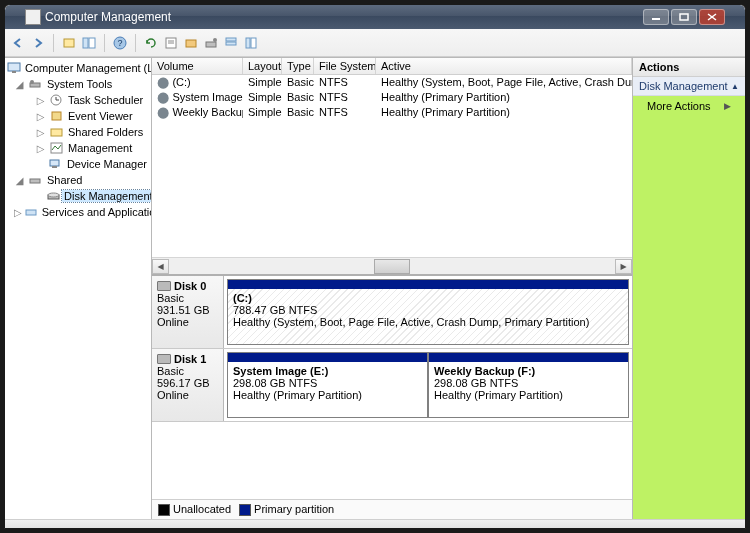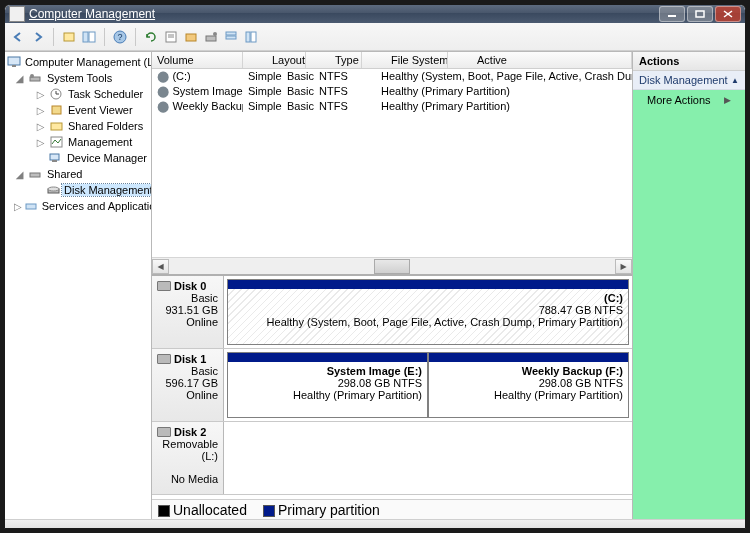--- a/index.html
+++ b/index.html
@@ -1,60 +1,60 @@
 <!DOCTYPE html>
 <html><head>
 <meta charset="utf-8">
 <style>
   * { box-sizing: border-box; }
   body { margin:0; padding:0; font-family: "Segoe UI", Tahoma, sans-serif; font-size:11px; color:#000; background:#1a1a1a; overflow:hidden; width:750px; height:533px; }
   .window { position:absolute; top:4px; left:4px; right:4px; bottom:4px; background:#fff; border:1px solid #1a1a1a; border-radius:6px 6px 0 0; overflow:hidden; display:flex; flex-direction:column; }
-  .titlebar { height:18px; background:linear-gradient(#5d6b7f,#48566b 45%,#3a495f 46%,#4b5a70); color:#fff; display:flex; align-items:center; padding:0 4px; border-top-left-radius:5px; border-top-right-radius:5px;text-decoration:underline; }
+  .titlebar { height:24px; background:linear-gradient(#5d6b7f,#48566b 45%,#3a495f 46%,#4b5a70); color:#fff; display:flex; align-items:center; padding:0 20px; border-top-left-radius:5px; border-top-right-radius:5px; }
   .titlebar .appicon { width:16px; height:16px; background:#f0f0f0; border:1px solid #888; margin-right:4px; }
   .titlebar .title { flex:1; font-size:12px; }
   .titlebar .winbtns { display:flex; gap:2px; }
   .titlebar .winbtn { width:26px; height:16px; background:rgba(200,200,200,0.35); border:1px solid rgba(255,255,255,0.4); border-radius:3px; color:#fff; display:flex; align-items:center; justify-content:center; font-family:Arial; font-size:10px; line-height:1; }
   .titlebar .winbtn.close { background:rgba(200,60,40,0.75); }
   .menubar { height:20px; background:#f5f5f5; border-bottom:1px solid #d6d6d6; display:flex; align-items:center; padding:0 4px; }
   .menubar .mitem { padding:2px 7px; cursor:default; }
   .toolbar { height:28px; background:linear-gradient(#f7f7f7,#eee); border-bottom:1px solid #cfcfcf; display:flex; align-items:center; padding:0 4px; gap:2px; }
   .toolbar .tbtn { width:18px; height:18px; display:flex; align-items:center; justify-content:center; border:1px solid transparent; }
   .toolbar .sep { width:1px; height:18px; background:#c9c9c9; margin:0 4px; }
   .content { flex:1; display:flex; min-height:0; border-top:1px solid #b8b8b8; }
   .tree { width:147px; border-right:1px solid #b8b8b8; overflow:hidden; background:#fff; padding-top:2px; }
   .tree .node { display:flex; align-items:center; padding:1px 2px; white-space:nowrap; gap:2px; }
   .tree .twist { width:11px; text-align:center; color:#808080; font-size:10px; }
   .tree .ticon { width:16px; height:14px; display:inline-flex; align-items:center; justify-content:center;}
   .tree .tlabel { padding:0 2px; }
   .tree .selected .tlabel { background:#cde8ff; outline:1px dotted #6a86a0; }
   .main { flex:1; display:flex; flex-direction:column; min-width:0; border-right:1px solid #b8b8b8; }
-  .listhdr { display:flex; background:linear-gradient(#fcfcfc,#ececec); border-bottom:1px solid #cfcfcf;gap:24px; }
+  .listhdr { display:flex; background:linear-gradient(#fcfcfc,#ececec); border-bottom:1px solid #cfcfcf; }
   .listhdr .col { border-right:1px solid #d4d4d4; padding:2px 5px; font-size:11px; white-space:nowrap; overflow:hidden; }
   .listrow { display:flex; padding:0; }
   .listrow .cell { padding:1px 5px; white-space:nowrap; overflow:hidden; font-size:11px; }
   .vollist { flex:1; min-height:0; overflow:hidden; position:relative; }
   .hscroll { height:17px; background:#f0f0f0; border-top:1px solid #d6d6d6; display:flex; align-items:center; }
   .hscroll .sbtn { width:17px; height:15px; background:linear-gradient(#f8f8f8,#e4e4e4); border:1px solid #bbb; display:flex; align-items:center; justify-content:center; font-size:8px; color:#555; }
   .hscroll .strack { flex:1; height:15px; background:#efefef; position:relative; }
   .hscroll .sthumb { position:absolute; left:46%; top:0; width:8%; height:100%; background:linear-gradient(#e8e8e8,#d0d0d0); border:1px solid #aaa; }
   .graphical { border-top:2px solid #b0b0b0; overflow:auto; height:225px; }
-  .disk { display:flex; border-bottom:1px solid #c9c9c9; align-items:stretch;text-align:right; }
+  .disk { display:flex; border-bottom:1px solid #c9c9c9; align-items:stretch; }
   .dinfo { width:72px; background:linear-gradient(#f7f7f7,#e8e8e8); border-right:1px solid #b8b8b8; padding:4px 5px; font-size:11px; }
   .dinfo .dhdr { display:flex; align-items:center; gap:3px; font-weight:bold;}
   .diskicon { width:14px; height:10px; background:#bababa; border:1px solid #777; border-radius:1px; display:inline-block; }
   .dvols { flex:1; display:flex; padding:3px; gap:0;}
   .dvol { border:1px solid #808080; background:#fff; display:flex; flex-direction:column; }
   .dvol .vtitle { height:9px; background:#001a8a;}
   .dvol .vbody { padding:3px 5px; font-size:11px; position:relative; flex:1;}
   .dvol.striped .vbody { 
     background: repeating-linear-gradient(135deg, #fff, #fff 4px, #eaeaea 4px, #eaeaea 5px);
   }
-  .legend { height:20px; border-top:1px solid #cfcfcf; background:#fafafa; display:flex; align-items:center; gap:16px; padding:0 6px; font-size:14px;}
+  .legend { height:20px; border-top:1px solid #cfcfcf; background:#fafafa; display:flex; align-items:center; gap:8px; padding:0 6px; font-size:11px;}
   .legend .sw { width:12px; height:12px; display:inline-block; border:1px solid #555; margin-right:3px; vertical-align:middle;}
-  .actions { width:112px; background:#86efac; display:flex; flex-direction:column; }
+  .actions { width:112px; background:#bef264; display:flex; flex-direction:column; }
   .actions .ahdr { background:linear-gradient(#f7f7f7,#e6e6e6); border-bottom:1px solid #cfcfcf; padding:3px 6px; font-weight:bold; font-size:11px; }
   .actions .asec { background:#e9eef7; padding:3px 6px; border-bottom:1px solid #d6dbe5; color:#1f3b6c; display:flex; justify-content:space-between; align-items:center;}
   .actions .aitem { padding:4px 14px; display:flex; justify-content:space-between; align-items:center;}
   .statusbar { height:9px; background:linear-gradient(#f0f0f0,#e4e4e4); border-top:1px solid #cfcfcf; }
   svg { display:block; }
 </style>
 </head>
 <body>
 
 <div class="window">
@@ -336,32 +336,20 @@
               <div class="vtitle"></div>
               <div class="vbody">
                 <b>Weekly Backup  (F:)</b><br>
                 <span>298.08 GB NTFS</span><br>
                 <span>Healthy (Primary Partition)</span>
               </div>
             </div>
           </div>
         </div>
 
-        <div class="disk" style="height:73px">
-          <div class="dinfo">
-            <div class="dhdr">
-                <span class="diskicon"></span>
-                <span>Disk 2</span>
-              </div>
-            <div>Removable (L:)</div>
-            <div style="height:11px"></div>
-            <div>No Media</div>
-          </div>
-          <div class="dvols"></div>
-        </div>
       </div>
 
       <div class="legend">
         <span><span class="sw" style="background:#000"></span><span>Unallocated</span></span>
         <span><span class="sw" style="background:#001a8a"></span><span>Primary partition</span></span>
       </div>
     </div>
 
     <div class="actions">
       <div class="ahdr">Actions</div>

